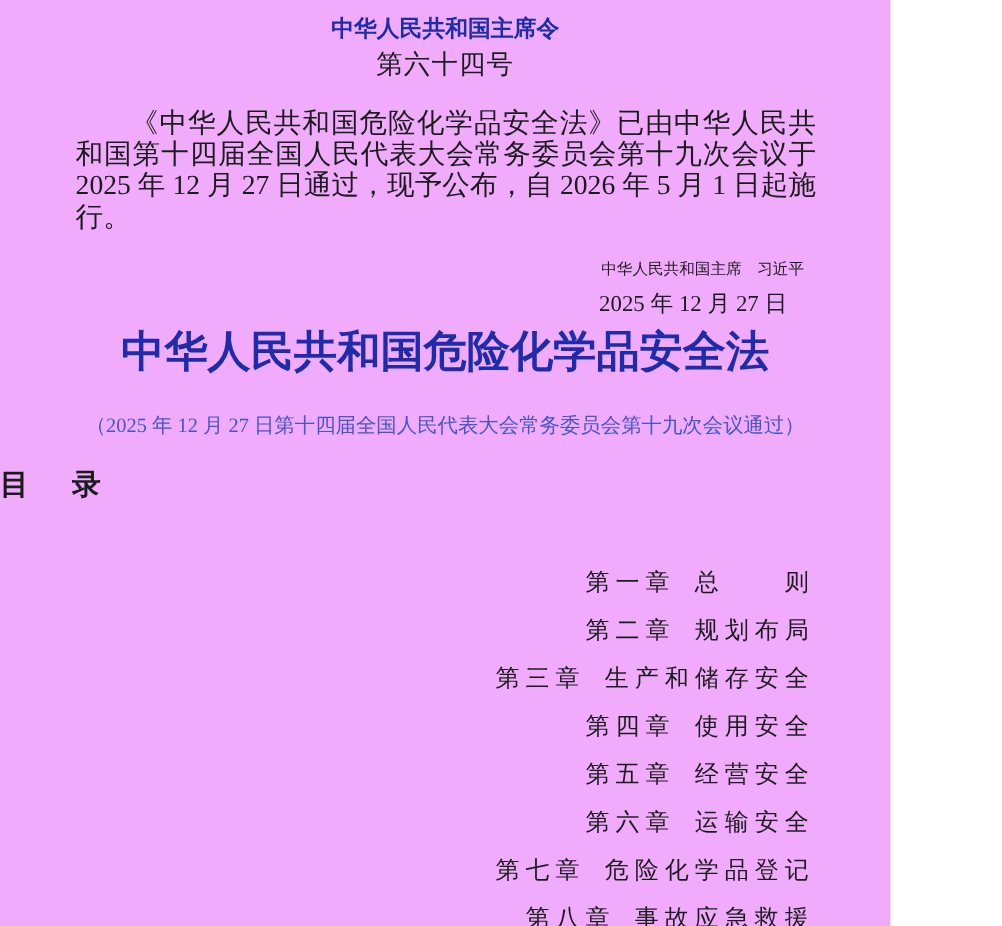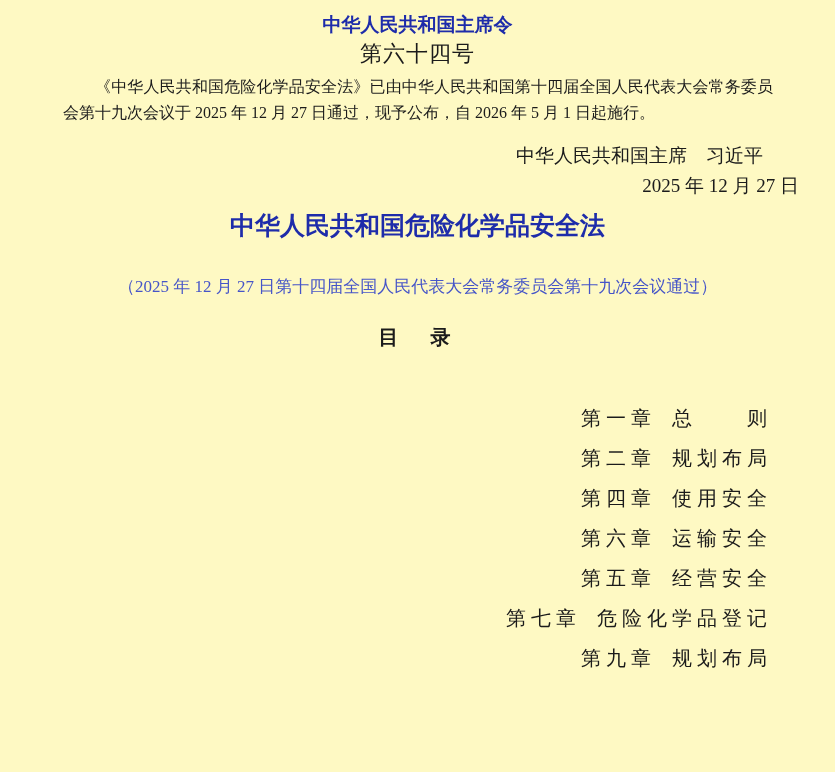--- a/index.html
+++ b/index.html
@@ -1,20 +1,20 @@
 <!DOCTYPE html>
 <html><head>
 <meta charset="utf-8">
 <style>
   html, body { margin: 0; padding: 0; background: #ffffff; }
   .page {
     position: relative;
-    width: 835px;
+    width: 742px;
     height: 772px;
-    background: #fef9c3;
+    background: #f0abfc;
     overflow: hidden;
     font-family: "Liberation Serif", "DejaVu Serif", serif;
     color: #1b1b1b;
   }
   .order-title {
     margin-top: 13px;
     text-align: center;
     font-family: "Liberation Sans", "DejaVu Sans", sans-serif;
     font-weight: bold;
     font-size: 19px;
@@ -23,63 +23,63 @@
   }
   .order-number {
     margin-top: 5px;
     text-align: center;
     font-size: 22px;
     line-height: 24px;
     letter-spacing: 1px;
     color: #1b1b1b;
   }
   .announcement {
-    margin: 8px 62px 0 63px;
-    font-size: 16px;
+    margin: 24px 62px 0 63px;
+    font-size: 23px;
     line-height: 26px;
     text-align: justify;
     text-indent: 2em;
     color: #1b1b1b;
   }
   .signature-name {
     margin-top: 17px;
     padding-right: 72px;
     text-align: right;
-    font-size: 19px;
+    font-size: 13px;
     line-height: 25px;
   }
   .signature-date {
     margin-top: 5px;
-    padding-right: 36px;
+    padding-right: 86px;
     text-align: right;
     font-size: 19px;
     line-height: 25px;
   }
   .law-title {
     margin-top: 8px;
     text-align: center;
     font-family: "Liberation Sans", "DejaVu Sans", sans-serif;
     font-weight: bold;
-    font-size: 25px;
+    font-size: 36px;
     line-height: 38px;
     color: #1e2caa;
   }
   .law-subtitle {
     margin-top: 31px;
     text-align: center;
     font-size: 17px;
     line-height: 23px;
     color: #4655c8;
   }
   .toc-heading {
     margin-top: 26px;
-    text-align: center;
+    text-align: left;
     font-family: "Liberation Sans", "DejaVu Sans", sans-serif;
     font-weight: bold;
-    font-size: 20px;
+    font-size: 24px;
     line-height: 26px;
     letter-spacing: 6px;
     color: #1b1b1b;
   }
   .toc {
     margin: 8px 63px 0 95px;
     text-align: right;
   }
   .toc-row {
     height: 40px;
@@ -115,30 +115,36 @@
   <div class="toc-heading">目　录</div>
 
   <div class="toc">
     <div class="toc-row">
       <span class="toc-chapter">第一章</span><span class="toc-title">总　　则</span>
     </div>
     <div class="toc-row">
       <span class="toc-chapter">第二章</span><span class="toc-title">规划布局</span>
     </div>
     <div class="toc-row">
+      <span class="toc-chapter">第三章</span><span class="toc-title">生产和储存安全</span>
+    </div>
+    <div class="toc-row">
       <span class="toc-chapter">第四章</span><span class="toc-title">使用安全</span>
+    </div>
+    <div class="toc-row">
+      <span class="toc-chapter">第五章</span><span class="toc-title">经营安全</span>
     </div>
     <div class="toc-row">
       <span class="toc-chapter">第六章</span><span class="toc-title">运输安全</span>
     </div>
     <div class="toc-row">
-      <span class="toc-chapter">第五章</span><span class="toc-title">经营安全</span>
+      <span class="toc-chapter">第七章</span><span class="toc-title">危险化学品登记</span>
     </div>
     <div class="toc-row">
-      <span class="toc-chapter">第七章</span><span class="toc-title">危险化学品登记</span>
+      <span class="toc-chapter">第八章</span><span class="toc-title">事故应急救援</span>
     </div>
     <div class="toc-row">
       <span class="toc-chapter">第九章</span><span class="toc-title">规划布局</span>
     </div>
     <div class="toc-row">
       
     </div>
   </div>
 
 </div>

